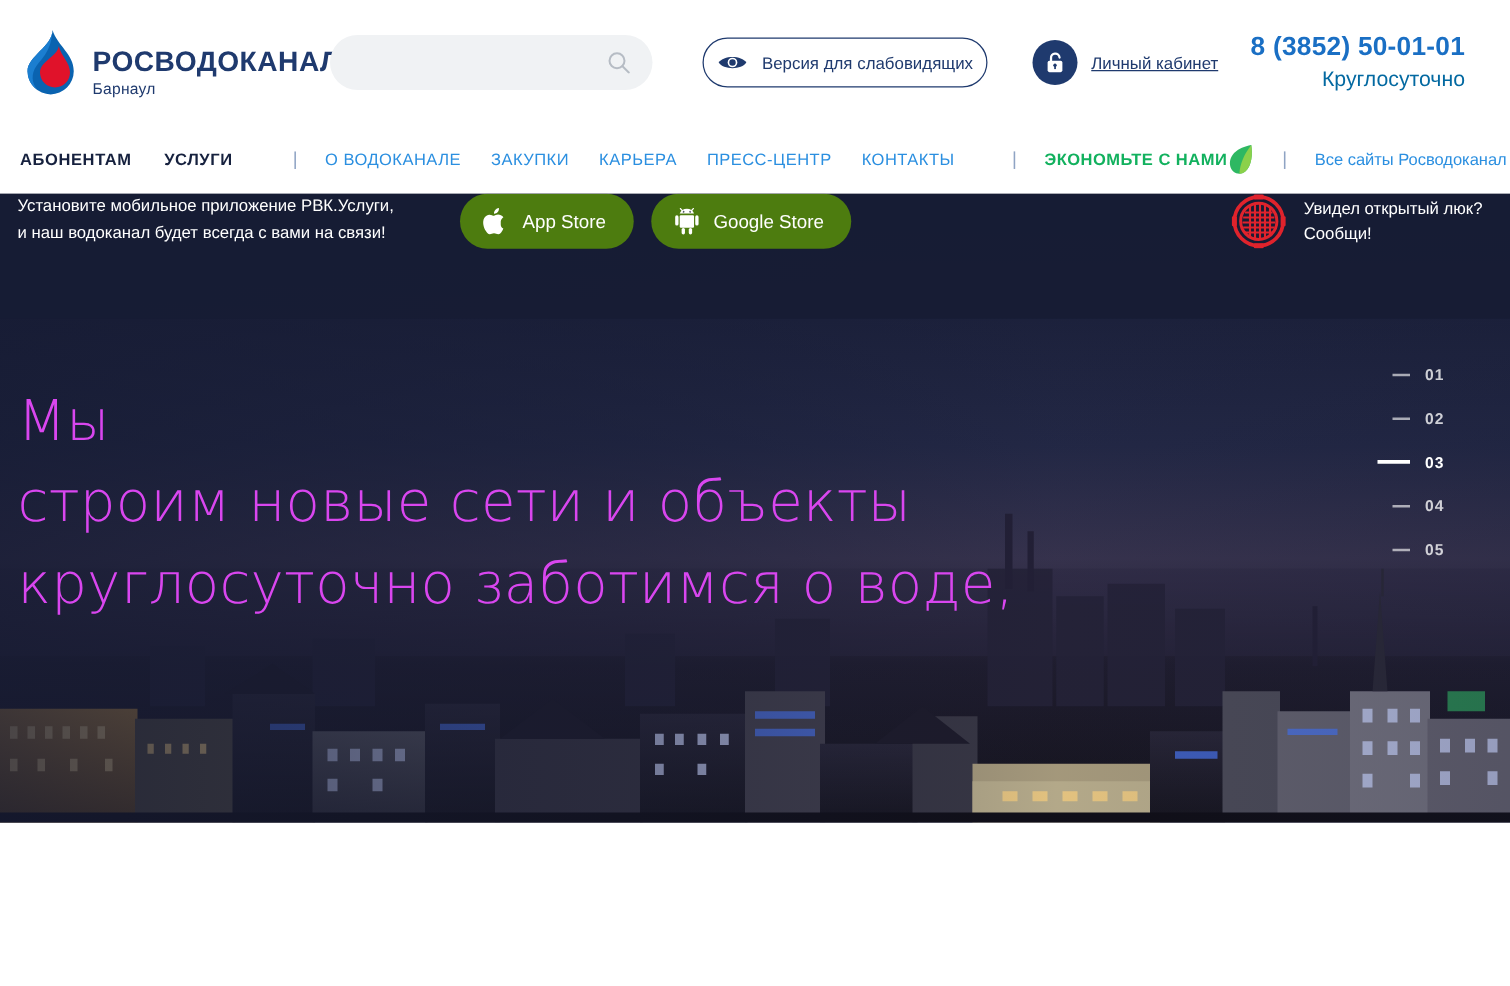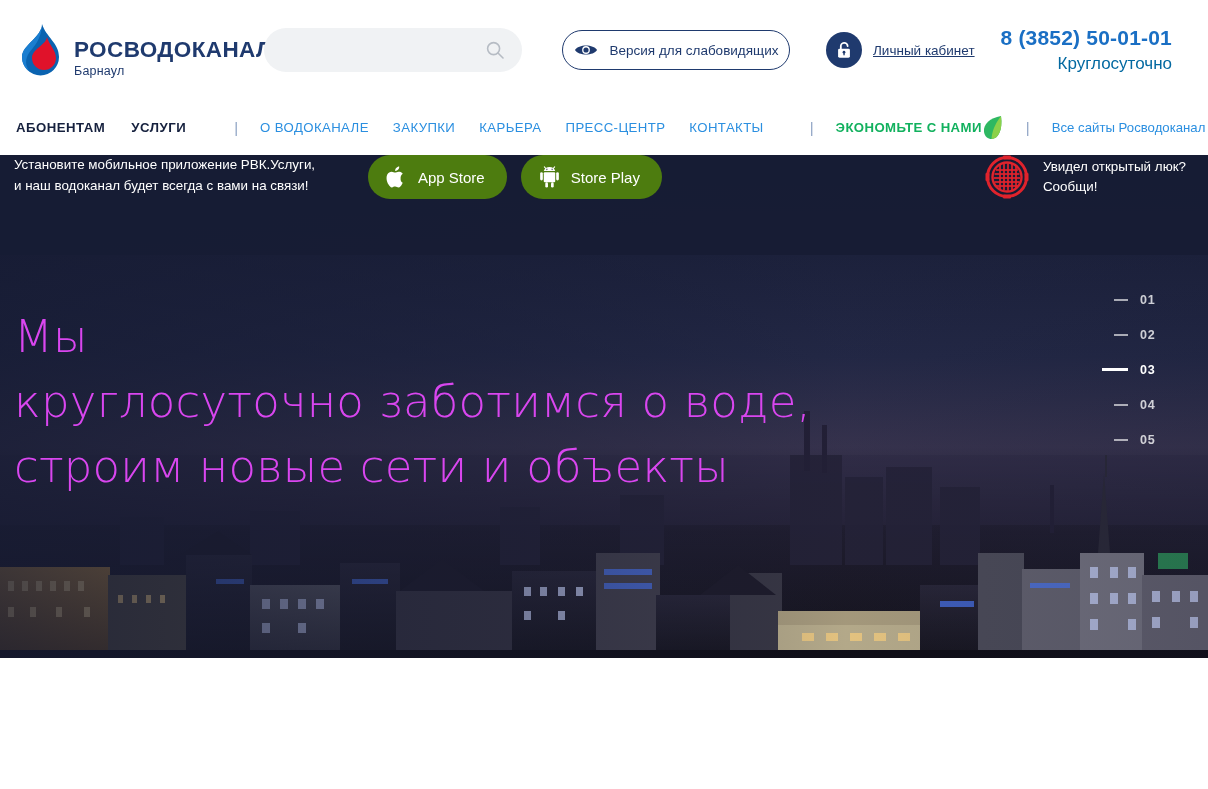--- a/index.html
+++ b/index.html
@@ -561,21 +561,21 @@
           <circle cx="13.8" cy="4" r="0.8" fill="#4b4f5e"></circle>
           <line x1="5.6" y1="1.4" x2="7.4" y2="3.4" stroke="#ffffff" stroke-width="1.1" stroke-linecap="round"></line>
           <line x1="16.4" y1="1.4" x2="14.6" y2="3.4" stroke="#ffffff" stroke-width="1.1" stroke-linecap="round"></line>
           <rect x="5" y="7" width="12" height="10.4" rx="1" fill="#ffffff"></rect>
           <rect x="1.2" y="7" width="2.8" height="8.6" rx="1.4" fill="#ffffff"></rect>
           <rect x="18" y="7" width="2.8" height="8.6" rx="1.4" fill="#ffffff"></rect>
           <rect x="6.6" y="17.6" width="2.8" height="5.4" rx="1.4" fill="#ffffff"></rect>
           <rect x="12.6" y="17.6" width="2.8" height="5.4" rx="1.4" fill="#ffffff"></rect>
         </svg>
       </span>
-      <span>Store Play</span>
+      <span>Google Store</span>
     </div>
 
     <div class="hatch-block">
       <span class="hatch-icon">
         <svg viewBox="0 0 44 44" width="44" height="44">
           <circle cx="22" cy="22" r="19.5" fill="none" stroke="#e0232c" stroke-width="3"></circle>
           <circle cx="22" cy="22" r="14.5" fill="none" stroke="#e0232c" stroke-width="2.4"></circle>
           <g stroke="#e0232c" stroke-width="1.7">
             <line x1="11" y1="15" x2="33" y2="15"></line>
             <line x1="9.5" y1="19" x2="34.5" y2="19"></line>
@@ -598,22 +598,22 @@
       </span>
       <span class="hatch-text">
         <span style="display:block">Увидел открытый люк?</span>
         <span style="display:block">Сообщи!</span>
       </span>
     </div>
   </div>
 
   <div class="hero-copy">
     <div class="hero-line">Мы</div>
+    <div class="hero-line">строим новые сети и объекты</div>
     <div class="hero-line">круглосуточно заботимся о воде,</div>
-    <div class="hero-line">строим новые сети и объекты</div>
   </div>
 
   <div class="slides">
     <div class="slide-item">
       <span class="slide-dash"></span>
       <span class="slide-num">01</span>
     </div>
     <div class="slide-item">
       <span class="slide-dash"></span>
       <span class="slide-num">02</span>

